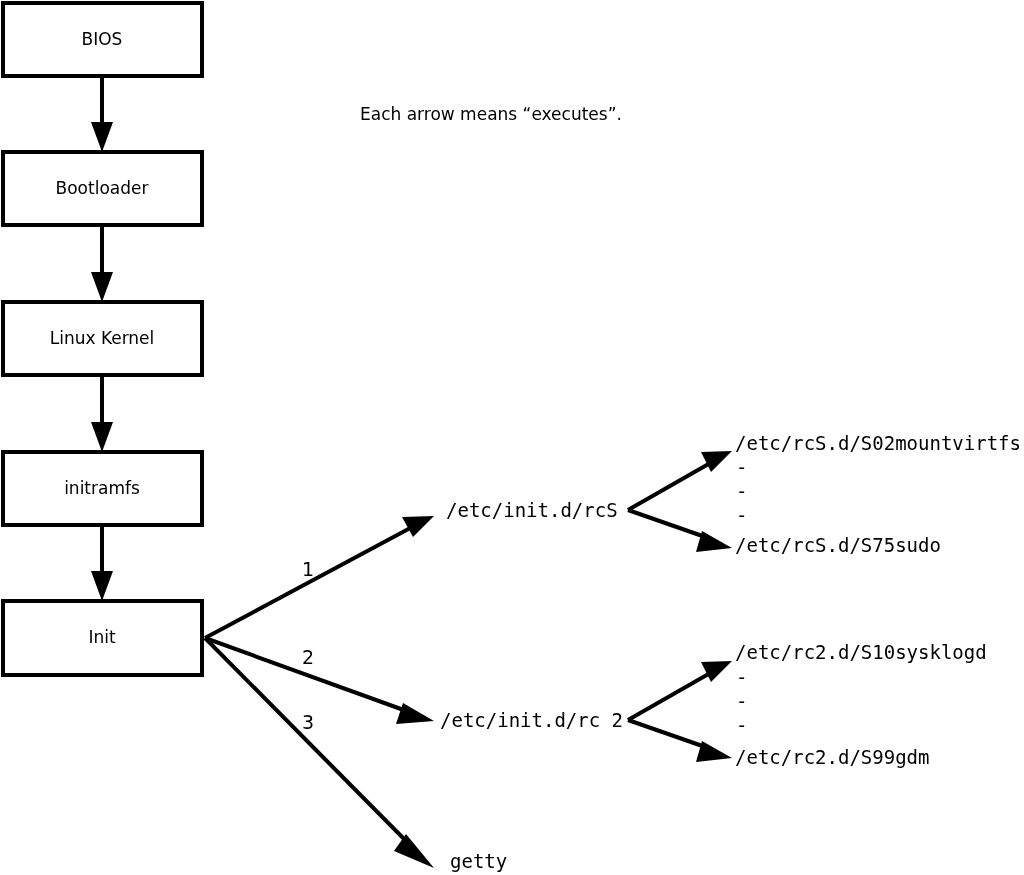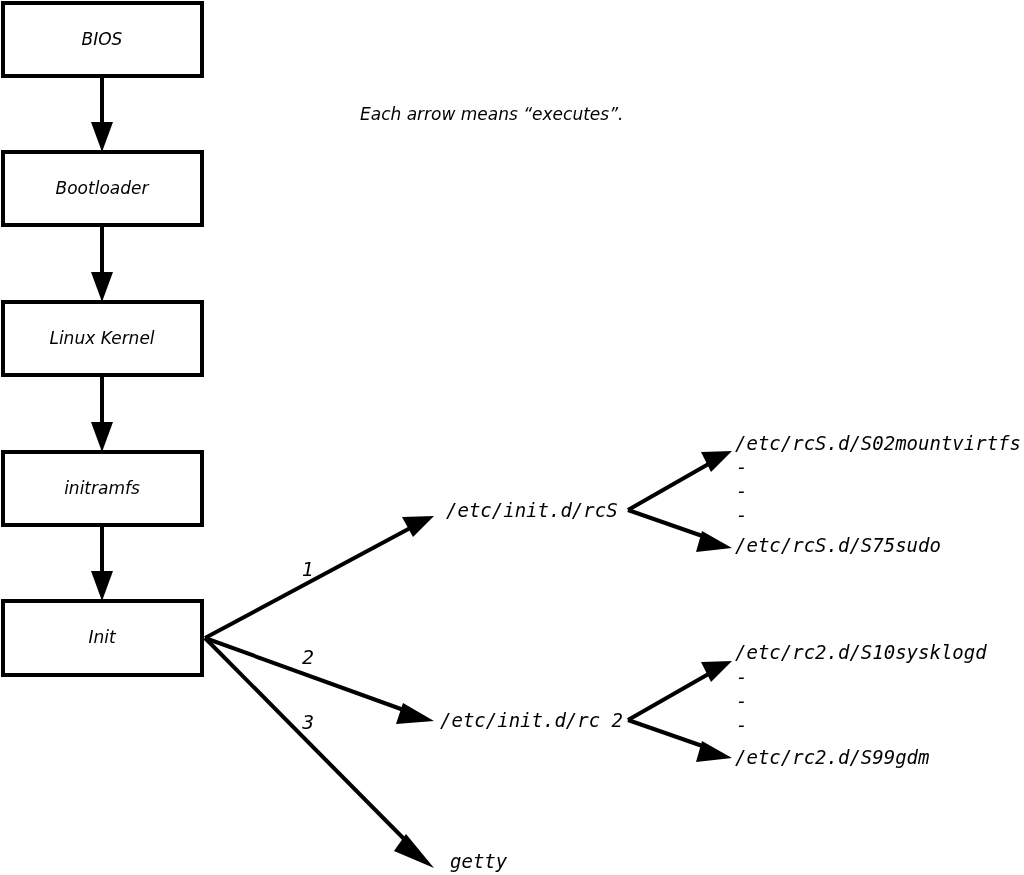--- a/index.html
+++ b/index.html
@@ -6,21 +6,20 @@
     margin: 0;
     padding: 0;
     background: #ffffff;
   }
   #diagram-root {
     position: relative;
     width: 1024px;
     height: 875px;
     background: #ffffff;
     font-family: "Liberation Sans", sans-serif;
-    font-style: italic;
   }
   svg.diagram-canvas {
     display: block;
     width: 1024px;
     height: 875px;
   }
   .node-box {
     fill: #ffffff;
     stroke: #000000;
     stroke-width: 4;

